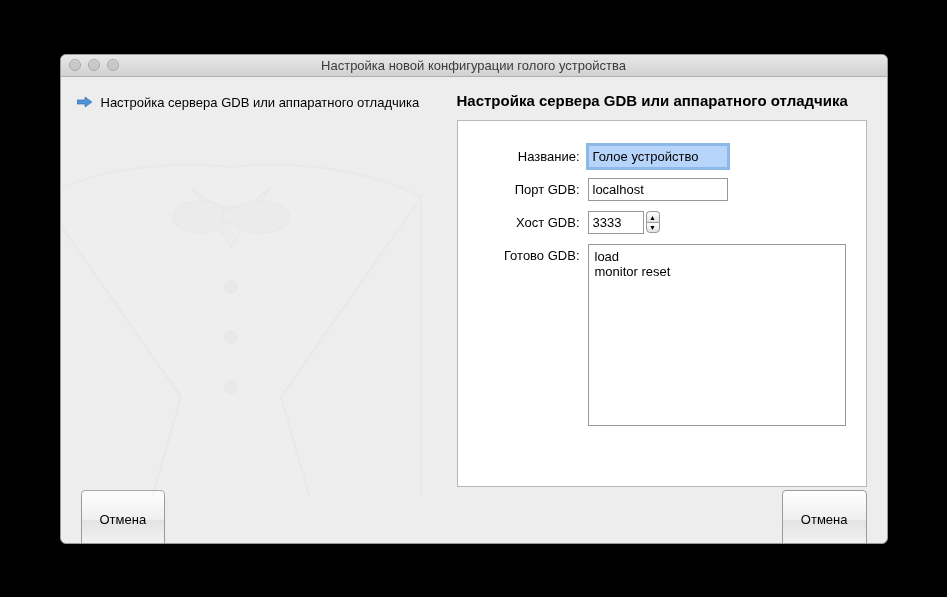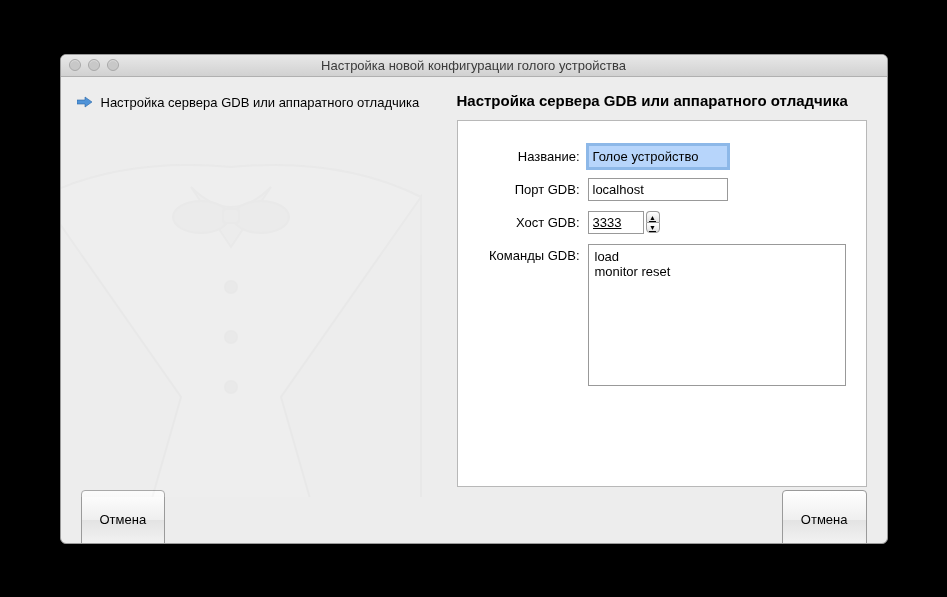--- a/index.html
+++ b/index.html
@@ -134,21 +134,20 @@
     }
     input.focused {
       outline: 3px solid #8db8e8;
       outline-offset: -1px;
       background: #b7d5fb;
     }
     input.focused::selection { background: #b7d5fb; }
     .spinner-wrap {
       display: flex;
       align-items: stretch;
-      text-decoration: underline;
     }
     .spinner-wrap input {
       width: 56px;
     }
     .spinner-btns {
       display: flex;
       flex-direction: column;
       margin-left: 2px;
     }
     .spinner-btns button {
@@ -167,21 +166,21 @@
     }
     .spinner-btns button:last-child {
       border-radius: 0 0 4px 4px;
     }
     textarea {
       font-family: inherit;
       font-size: 13px;
       padding: 4px 6px;
       border: 1px solid #999;
       width: 258px;
-      height: 142px;
+      height: 182px;
       resize: none;
     }
     .footer {
       height: 46px;
       display: flex;
       align-items: center;
       justify-content: space-between;
       padding: 0 20px;
     }
     .mac-btn {
@@ -260,21 +259,21 @@
           <div class="form-field spinner-wrap">
             <input type="text" value="3333" style="">
             <div class="spinner-btns">
               <button>▲</button>
               <button>▼</button>
             </div>
           </div>
         </div>
 
         <div class="form-row">
-          <div class="form-label">Команды GDB:</div>
+          <div class="form-label">Готово GDB:</div>
           <div class="form-field">
             <textarea style="">load
 monitor reset</textarea>
           </div>
         </div>
 
       </div>
     </div>
 
   </div>

